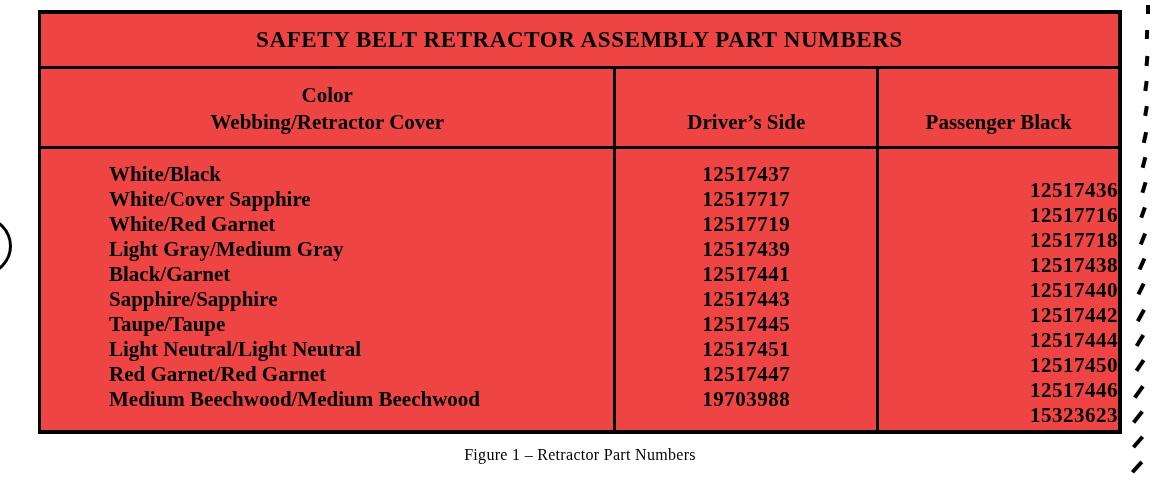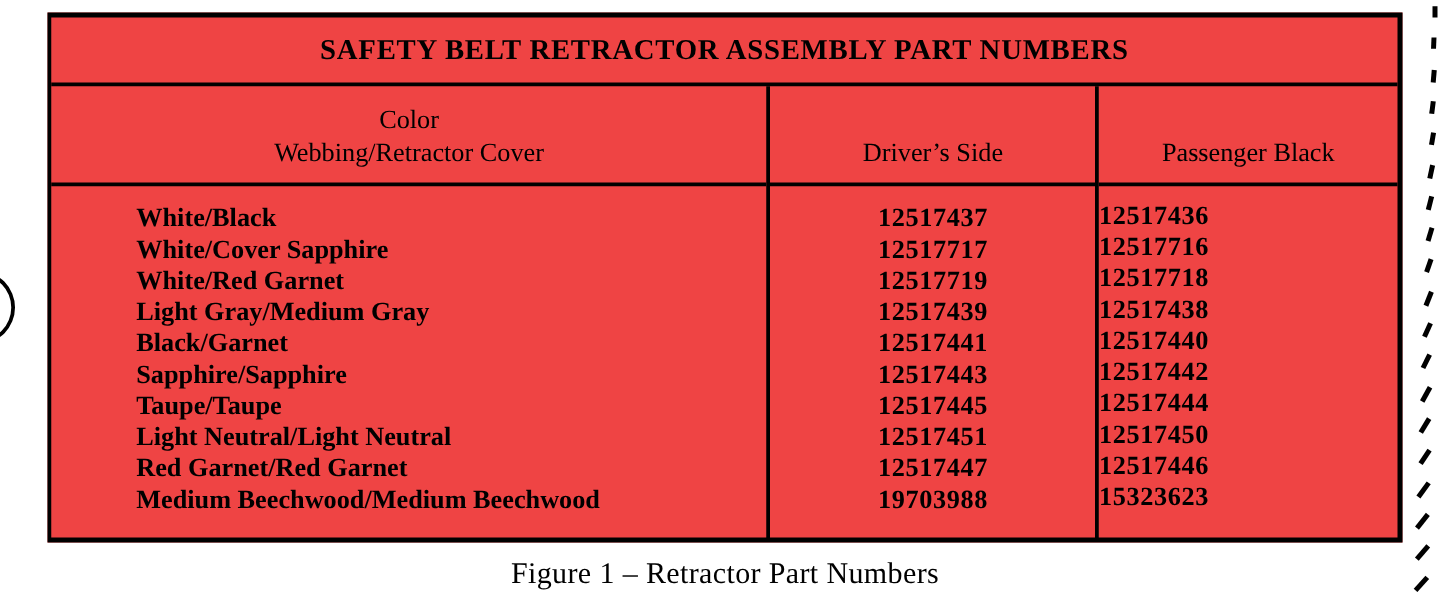--- a/index.html
+++ b/index.html
@@ -42,21 +42,21 @@
     height: 362px; 
   }
   .col { height: 100%; }
   .col-color     { width: 573px; }
   .col-driver    { width: 263px; border-left: 3px solid #000; }
   .col-passenger { width: 242px; border-left: 3px solid #000; }
 
   .hdr {
     height: 80px;
     border-bottom: 3px solid #000;
-    font-weight: normal;
+    font-weight: bold;
     font-size: 21px;
     text-align: center;
   }
   .hdr-color {
     display: flex;
     flex-direction: column;
     justify-content: center;
     line-height: 27px;
     padding-top: 2px;
   }
@@ -71,29 +71,29 @@
     padding-top: 13px;
   }
   .body-col .cell-line {
     line-height: 25px;
     font-weight: bold;
     font-size: 21px;
     white-space: nowrap;
   }
   .col-color .body-col { padding-left: 68px; text-align: left; }
   .col-driver .body-col { text-align: center; letter-spacing: 0.5px; font-size: 21px; }
-  .col-passenger .body-col { text-align: left; letter-spacing: 0.5px; padding-top: 11px; }
+  .col-passenger .body-col { text-align: right; letter-spacing: 0.5px; padding-top: 29px; }
 
   
   .caption {
     position: absolute;
     left: 38px; top: 446px;
     width: 1084px;
     text-align: center;
-    font-size: 24px;
+    font-size: 16px;
     font-weight: normal;
     letter-spacing: 0.3px;
   }
 
   
   .hole-arc {
     position: absolute;
     left: -45px; top: 217px;
     width: 57px; height: 58px;
     border: 3px solid #000;

